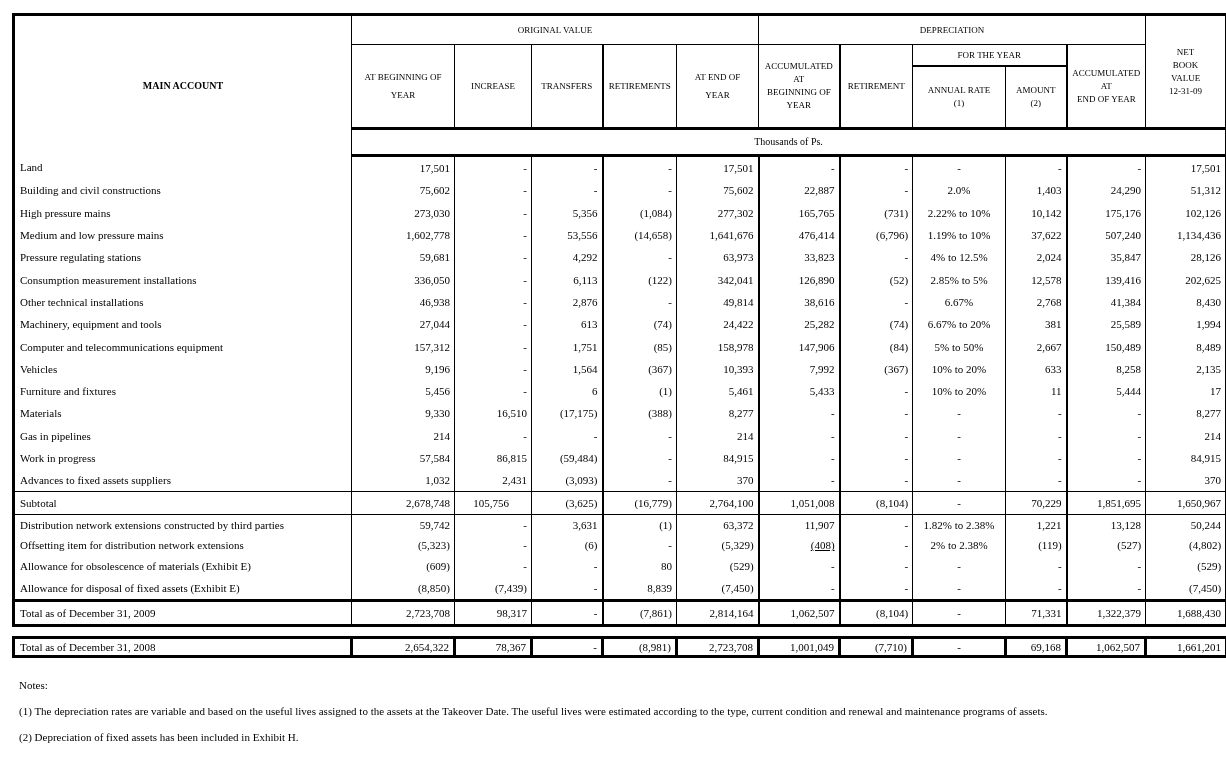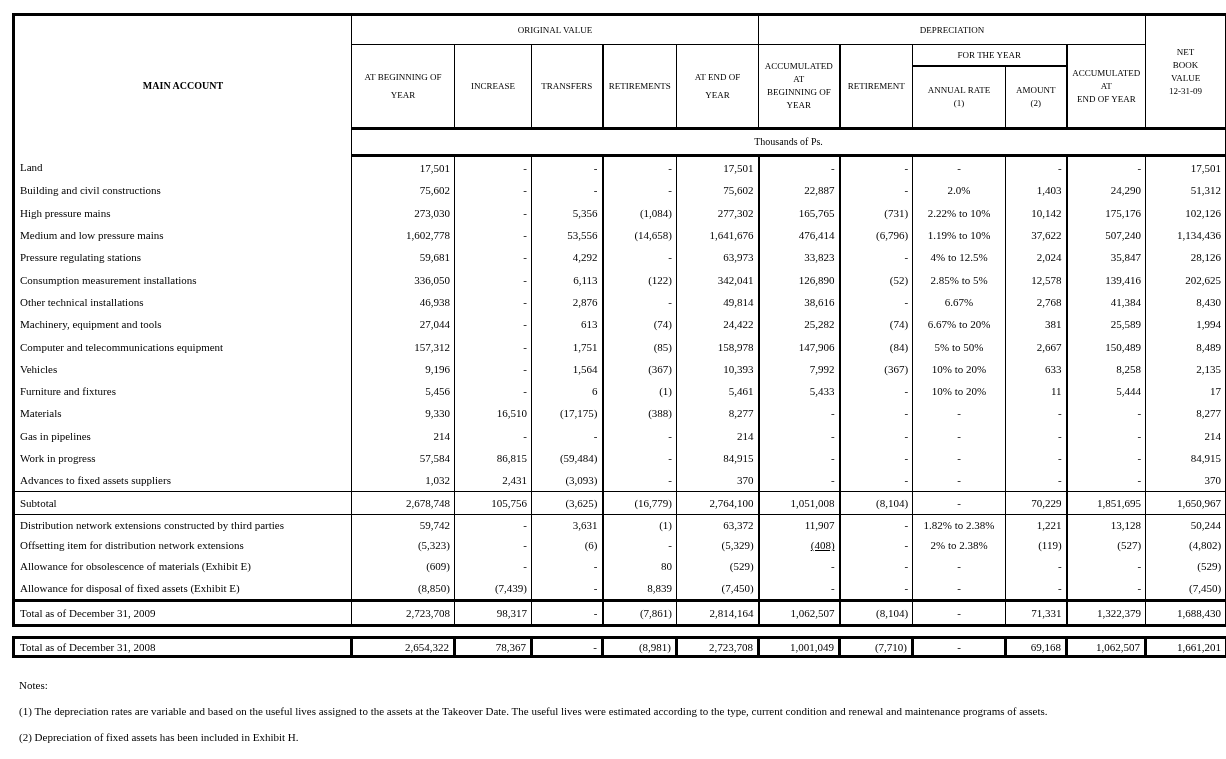--- a/index.html
+++ b/index.html
@@ -303,21 +303,21 @@
         <td class="num" style="border-left: 2px solid rgb(0, 0, 0);">-</td>
         <td class="num" style="border-left: 2px solid rgb(0, 0, 0);">-</td>
         <td class="ctr" style="border-left: 1px solid rgb(0, 0, 0);">-</td>
         <td class="num" style="border-left: 1px solid rgb(0, 0, 0);">-</td>
         <td class="num" style="border-left: 2px solid rgb(0, 0, 0);">-</td>
         <td class="num" style="border-left: 1px solid rgb(0, 0, 0);">370</td>
       </tr>
       <tr class="rowsub">
         <td class="lbl" style="border-top: 1px solid rgb(0, 0, 0); border-bottom: 1px solid rgb(0, 0, 0);">Subtotal</td>
         <td class="num" style="border-left: 1px solid rgb(0, 0, 0); border-top: 1px solid rgb(0, 0, 0); border-bottom: 1px solid rgb(0, 0, 0);">2,678,748</td>
-        <td class="num" style="border-left: 1px solid rgb(0, 0, 0); border-top: 1px solid rgb(0, 0, 0); border-bottom: 1px solid rgb(0, 0, 0);">105,756</td>
+        <td class="num" style="border-left: 1px solid rgb(0, 0, 0); border-top: 1px solid rgb(0, 0, 0); border-bottom: 1px solid rgb(0, 0, 0); text-align: center;">105,756</td>
         <td class="num" style="border-left: 1px solid rgb(0, 0, 0); border-top: 1px solid rgb(0, 0, 0); border-bottom: 1px solid rgb(0, 0, 0);">(3,625)</td>
         <td class="num" style="border-left: 2px solid rgb(0, 0, 0); border-top: 1px solid rgb(0, 0, 0); border-bottom: 1px solid rgb(0, 0, 0);">(16,779)</td>
         <td class="num" style="border-left: 1px solid rgb(0, 0, 0); border-top: 1px solid rgb(0, 0, 0); border-bottom: 1px solid rgb(0, 0, 0);">2,764,100</td>
         <td class="num" style="border-left: 2px solid rgb(0, 0, 0); border-top: 1px solid rgb(0, 0, 0); border-bottom: 1px solid rgb(0, 0, 0);">1,051,008</td>
         <td class="num" style="border-left: 2px solid rgb(0, 0, 0); border-top: 1px solid rgb(0, 0, 0); border-bottom: 1px solid rgb(0, 0, 0);">(8,104)</td>
         <td class="ctr" style="border-left: 1px solid rgb(0, 0, 0); border-top: 1px solid rgb(0, 0, 0); border-bottom: 1px solid rgb(0, 0, 0);">-</td>
         <td class="num" style="border-left: 1px solid rgb(0, 0, 0); border-top: 1px solid rgb(0, 0, 0); border-bottom: 1px solid rgb(0, 0, 0);">70,229</td>
         <td class="num" style="border-left: 2px solid rgb(0, 0, 0); border-top: 1px solid rgb(0, 0, 0); border-bottom: 1px solid rgb(0, 0, 0);">1,851,695</td>
         <td class="num" style="border-left: 1px solid rgb(0, 0, 0); border-top: 1px solid rgb(0, 0, 0); border-bottom: 1px solid rgb(0, 0, 0);">1,650,967</td>
       </tr>

